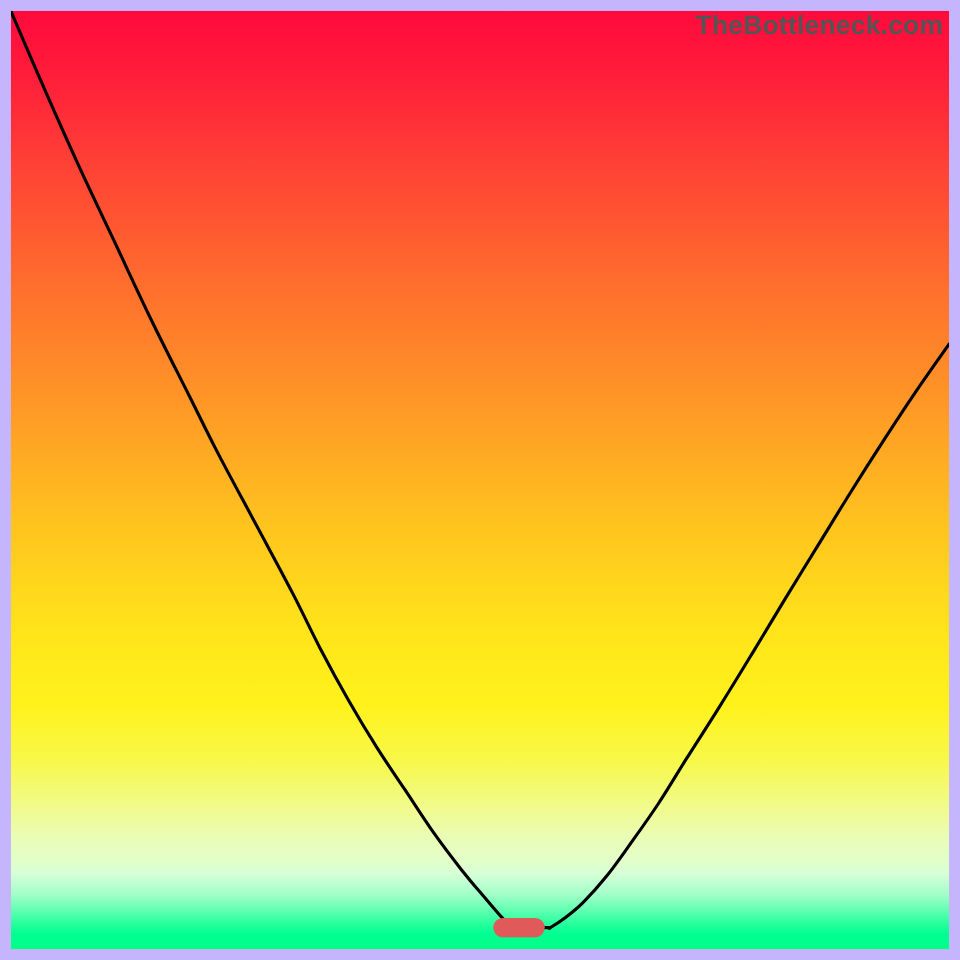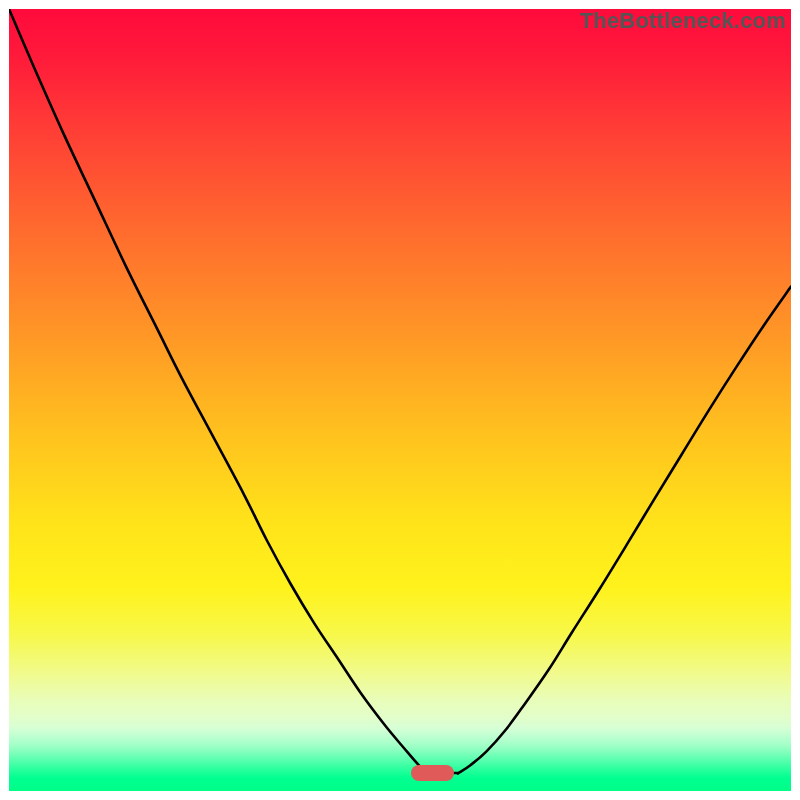--- a/index.html
+++ b/index.html
@@ -8,21 +8,21 @@
     width: 800px;
     height: 800px;
     background: #000;
     overflow: hidden;
     font-family: Arial, Helvetica, sans-serif;
   }
   .frame {
     position: relative;
     width: 800px;
     height: 800px;
-    background: #ffffff;
+    background: #c4b5fd;
   }
   .plot {
     position: absolute;
     left: 9px;
     top: 9px;
     width: 782px;
     height: 782px;
     overflow: hidden;
   }
   .gradient {

